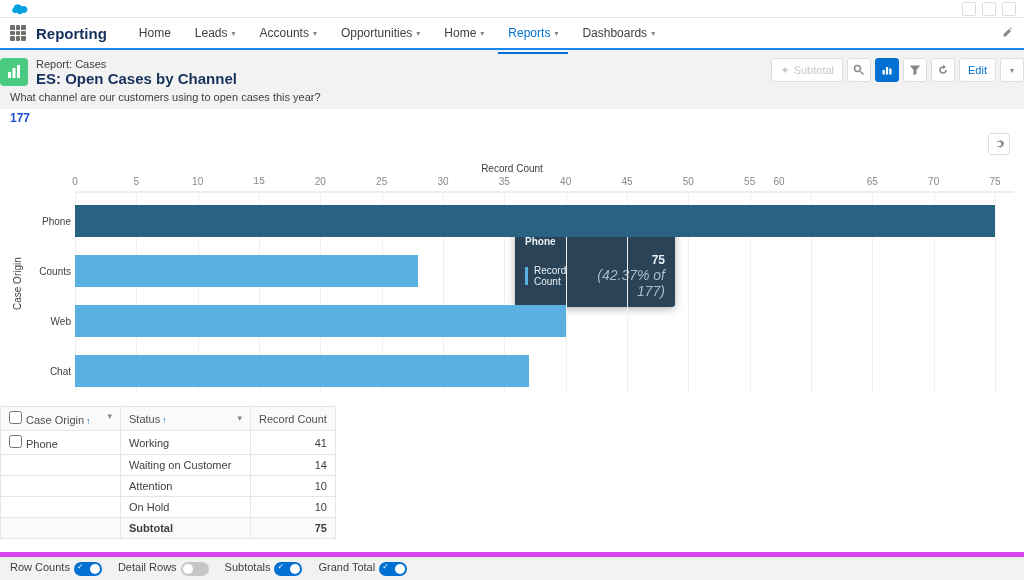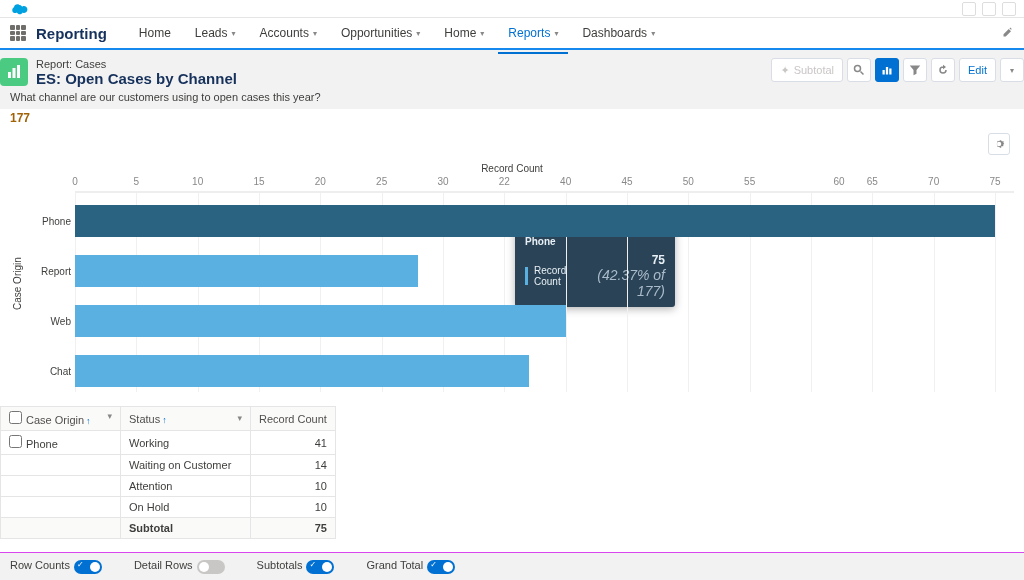--- a/index.html
+++ b/index.html
@@ -19,21 +19,21 @@
   .report-header { display: flex; align-items: flex-start; padding: 8px 0 4px; background: #f3f2f2; gap: 8px; }
   .report-icon { width: 28px; height: 28px; background: #4bca81; border-radius: 4px; display: flex; align-items: center; justify-content: center; color: #fff; }
   .rh-text .crumb { font-size: 11px; color: #3e3e3c; }
   .rh-text .title { font-size: 15px; font-weight: 700; color: #16325c; }
   .rh-actions { margin-left: auto; display: flex; gap: 4px; }
   .btn { height: 24px; padding: 0 8px; border: 1px solid #d8dde6; border-radius: 3px; background: #fff; font-size: 11px; color: #0070d2; display: flex; align-items: center; cursor: pointer; }
   .btn.disabled { color: #c9c7c5; }
   .btn.icon { width: 24px; padding: 0; justify-content: center; }
   .btn.primary { background: #0070d2; color: #fff; border-color: #0070d2; }
   .subtitle { padding: 0 10px 6px; background: #f3f2f2; font-size: 11px; color: #3e3e3c; }
-  .total-row { padding: 2px 10px; color: #a16207; font-weight: 600; font-size: 12px; }
+  .total-row { padding: 2px 10px; color: #1d4ed8; font-weight: 600; font-size: 12px; }
   .chart-area { position: relative; padding: 6px 10px; }
   .gear-right { position: absolute; right: 14px; top: 6px; width: 22px; height: 22px; border: 1px solid #d8dde6; border-radius: 3px; display: flex; align-items: center; justify-content: center; color: #888; cursor: pointer; background: #fff; }
   .chart-title { text-align: center; font-size: 10px; color: #3e3e3c; margin: 30px 0 2px; }
   .chart-wrap { display: flex; }
   .ylabel { writing-mode: vertical-rl; transform: rotate(180deg); font-size: 10px; color: #3e3e3c; text-align: center; padding: 0 2px; }
   .plot { flex: 1; position: relative; }
   .ticks { position: relative; height: 16px; border-bottom: 1px solid #eee; }
   .tick { position: absolute; font-size: 10px; color: #888; transform: translateX(-50%); }
   .bars { position: relative; height: 200px; border-top: 1px solid #eee; }
   .grid-v { position: absolute; top: 0; bottom: 0; width: 1px; background: #f0f0f0; }
@@ -49,21 +49,21 @@
   .tt-right { text-align: right; flex: 1; }
   .tt-sub { color: #aabccb; font-size: 14px; font-style: italic; }
   .table-area { padding: 8px 0 0; overflow: hidden; }
   table { border-collapse: collapse; font-size: 11px; }
   th, td { border: 1px solid #e5e5e5; padding: 4px 8px; text-align: left; white-space: nowrap; }
   th { background: #fafaf9; font-weight: 400; color: #514f4d; }
   th .sort { color: #0070d2; font-size: 9px; margin-left: 2px; }
   th .col-chev { float: right; color: #888; font-size: 9px; }
   td.num { text-align: right; }
   tr.subtotal td { font-weight: 600; background: #fafaf9; }
-  .footer-bar { position: fixed; bottom: 0; left: 0; width: 1024px; height: 28px; background: #f3f2f2; border-top: 1px solid #d946ef; display: flex; align-items: center; padding: 0 10px; gap: 32px; font-size: 11px; color: #3e3e3c; }
+  .footer-bar { position: fixed; bottom: 0; left: 0; width: 1024px; height: 28px; background: #f3f2f2; border-top: 5px solid #d946ef; display: flex; align-items: center; padding: 0 10px; gap: 16px; font-size: 11px; color: #3e3e3c; }
   .toggle { width: 28px; height: 14px; border-radius: 7px; position: relative; display: inline-block; vertical-align: middle; margin-left: 4px; }
   .toggle::after { content: ""; position: absolute; width: 10px; height: 10px; border-radius: 50%; background: #fff; top: 2px; }
   .toggle.on { background: #0070d2; }
   .toggle.on::after { right: 2px; }
   .toggle.off { background: #c9c7c5; }
   .toggle.off::after { left: 2px; }
   .toggle .chk { position: absolute; top: 0; font-size: 8px; color: #fff; }
   .toggle.on .chk { left: 3px; }
 </style>
 </head>
@@ -189,30 +189,30 @@
   </div>
   <div class="chart-title">Record Count</div>
   <div class="chart-wrap">
     <div class="ylabel">Case Origin</div>
     <div style="width:50px"></div>
     <div class="plot" id="plot">
       <div class="ticks" id="ticks">
           <span class="tick" style="left: 0px;">0</span>
           <span class="tick" style="left: 61.3333px;">5</span>
           <span class="tick" style="left: 122.667px;">10</span>
-          <span class="tick" style="left: 184px;">15</span>
+          <span class="tick" style="left: 184px; font-family: Liberation Mono, monospace;">15</span>
           <span class="tick" style="left: 245.333px;">20</span>
           <span class="tick" style="left: 306.667px;">25</span>
           <span class="tick" style="left: 368px;">30</span>
-          <span class="tick" style="left: 429.333px;">22</span>
+          <span class="tick" style="left: 429.333px;">35</span>
           <span class="tick" style="left: 490.667px;">40</span>
           <span class="tick" style="left: 552px; text-align: center;">45</span>
           <span class="tick" style="left: 613.333px;">50</span>
           <span class="tick" style="left: 674.667px;">55</span>
-          <span class="tick" style="left: 764px;">60</span>
+          <span class="tick" style="left: 704px;">60</span>
           <span class="tick" style="left: 797.333px;">65</span>
           <span class="tick" style="left: 858.667px;">70</span>
           <span class="tick" style="left: 920px;">75</span>
         </div>
       <div class="bars" id="bars">
         <div class="tooltip">
           <div class="tt-lbl">Case Origin</div>
           <div class="tt-val">Phone</div>
           <div class="tt-row2">
             <div class="tt-tick"></div>
@@ -237,21 +237,21 @@
           <div class="grid-v" style="left: 674.667px;"></div>
           <div class="grid-v" style="left: 736px;"></div>
           <div class="grid-v" style="left: 797.333px;"></div>
           <div class="grid-v" style="left: 858.667px;"></div>
           <div class="grid-v" style="left: 920px;"></div>
           <div class="bar-row" style="top: 8px;">
             <div class="bar-label">Phone</div>
             <div class="bar hl" style="width: 920px;"></div>
           </div>
           <div class="bar-row" style="top: 58px;">
-            <div class="bar-label">Report</div>
+            <div class="bar-label">Counts</div>
             <div class="bar" style="width: 343.467px;"></div>
           </div>
           <div class="bar-row" style="top: 158px;">
             <div class="bar-label">Chat</div>
             <div class="bar" style="width: 453.867px;"></div>
           </div>
           <div class="bar-row" style="top: 108px;">
             <div class="bar-label">Web</div>
             <div class="bar" style="width: 490.667px;"></div>
           </div>

